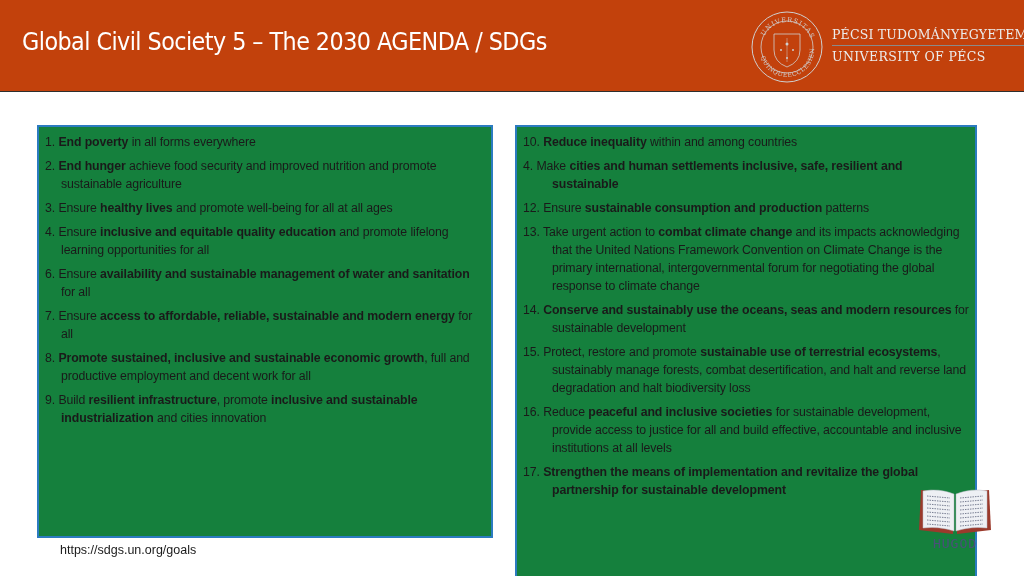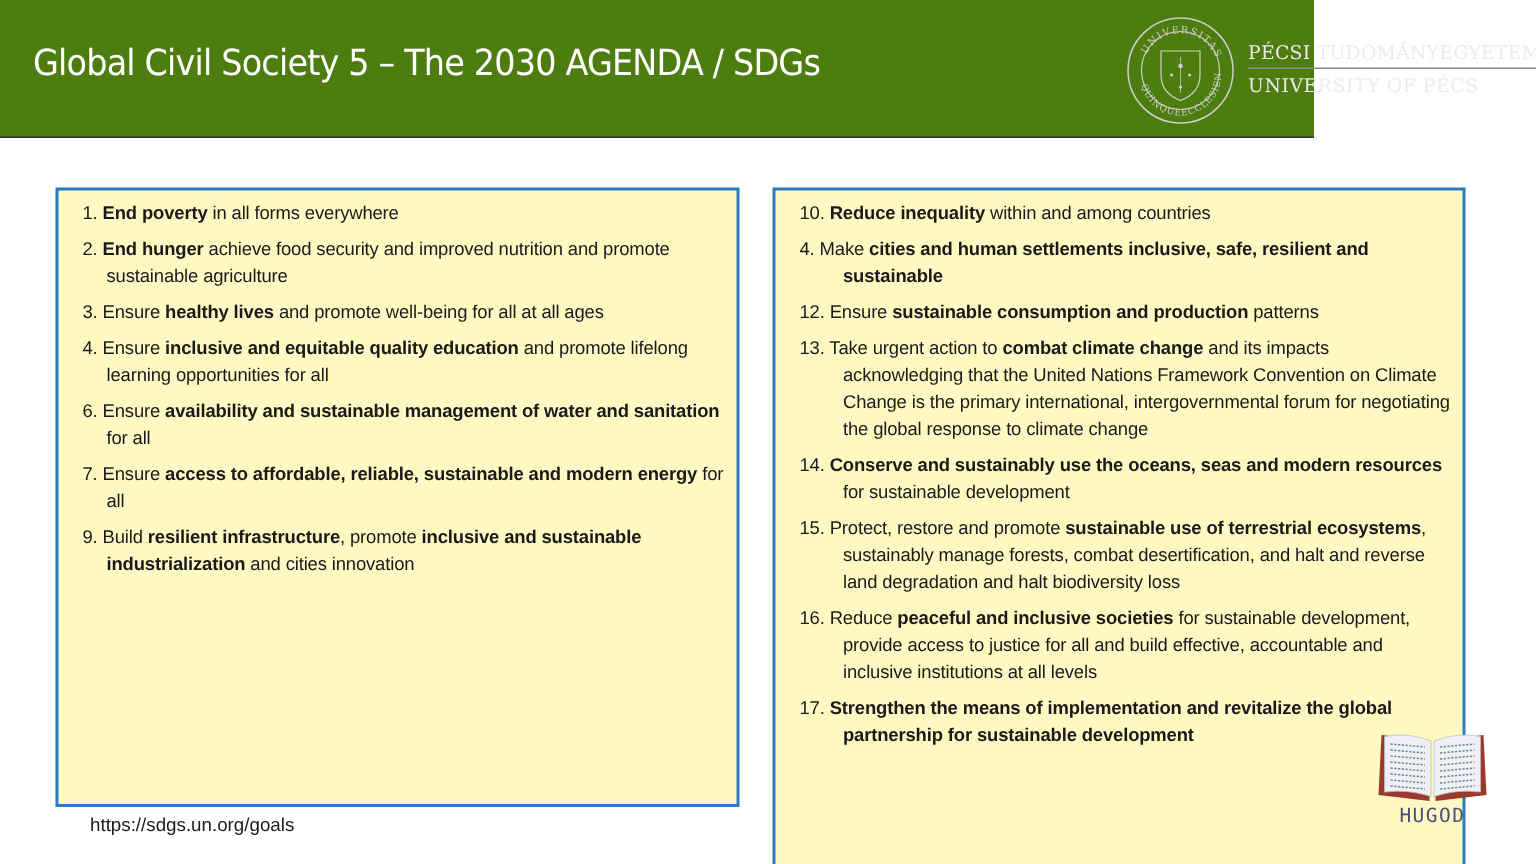--- a/index.html
+++ b/index.html
@@ -1,38 +1,38 @@
 <!DOCTYPE html>
 <html><head>
   <meta charset="utf-8">
   <style>
     * { margin: 0; padding: 0; box-sizing: border-box; }
     html, body { width: 1024px; height: 576px; overflow: hidden; background: #ffffff; }
     body { position: relative; font-family: "Liberation Sans", sans-serif; color: #1a1a1a; }
 
     .header {
-      position: absolute; left: 0; top: 0; width: 876px; height: 92px;
-      background: #4d7c0f; border-bottom: 1px solid #2e2e2e;
+      position: absolute; left: 0; top: 0; width: 1024px; height: 92px;
+      background: #c2410c; border-bottom: 1px solid #2e2e2e;
     }
     .header-title {
       position: absolute; left: 22px; top: 28px;
       font-family: "DejaVu Sans", sans-serif; font-weight: normal;
       font-size: 24px; color: #ffffff; letter-spacing: -0.6px;
       transform: scaleX(0.93); transform-origin: left center;
       white-space: nowrap;
     }
     .logo { position: absolute; left: 750px; top: 10px; width: 270px; height: 74px; }
     .seal { position: absolute; left: 0; top: 0; width: 74px; height: 74px; }
     .logo-text { position: absolute; left: 82px; top: 17px; color: #ececec; font-family: "DejaVu Serif", serif; }
     .logo-line1 { font-size: 12.5px; letter-spacing: 0.2px; white-space: nowrap; padding-bottom: 3px; border-bottom: 1px solid #8a8a8a; }
     .logo-line2 { font-size: 12.5px; letter-spacing: 0.4px; margin-top: 3px; white-space: nowrap; }
 
     .panel {
-      position: absolute; border: 2px solid #2b7bc0; background: #fef9c3;
-      padding: 6px 6px 6px 16px;
+      position: absolute; border: 2px solid #2b7bc0; background: #15803d;
+      padding: 6px 6px 6px 6px;
     }
     .panel-left { left: 37px; top: 125px; width: 456px; height: 413px; }
     .panel-right { left: 515px; top: 125px; width: 462px; height: 536px; }
 
     .goal {
       font-size: 12.3px; line-height: 18px; color: #1a1a1a;
       margin-bottom: 6px; letter-spacing: -0.1px;
     }
     .panel-left .goal { padding-left: 16px; text-indent: -16px; }
     .panel-right .goal { padding-left: 29px; text-indent: -29px; }
@@ -72,20 +72,21 @@
   </div>
 </div>
 
 <div class="panel panel-left">
   <div class="goal"><span>1.</span> <b>End poverty</b><span> in all forms everywhere</span></div>
   <div class="goal"><span>2.</span> <b>End hunger</b><span> achieve food security and improved nutrition and promote sustainable agriculture</span></div>
   <div class="goal"><span>3.</span> <span>Ensure </span><b>healthy lives</b><span> and promote well-being for all at all ages</span></div>
   <div class="goal"><span>4.</span> <span>Ensure </span><b>inclusive and equitable quality education</b><span> and promote lifelong learning opportunities for all</span></div>
   <div class="goal"><span>6.</span> <span>Ensure </span><b>availability and sustainable management of water and sanitation</b><span> for all</span></div>
   <div class="goal"><span>7.</span> <span>Ensure </span><b>access to affordable, reliable, sustainable and modern energy</b><span> for all</span></div>
+  <div class="goal"><span>8.</span> <b>Promote sustained, inclusive and sustainable economic growth</b><span>, full and productive employment and decent work for all</span></div>
   <div class="goal"><span>9.</span> <span>Build </span><b>resilient infrastructure</b><span>, promote </span><b>inclusive and sustainable industrialization</b><span> and cities innovation</span></div>
 </div>
 
 <div class="panel panel-right">
   <div class="goal"><span>10. </span> <b>Reduce inequality</b><span> within and among countries</span></div>
   <div class="goal"><span>4.</span> <span>Make </span><b>cities and human settlements inclusive, safe, resilient and sustainable</b></div>
   <div class="goal"><span>12.</span> <span>Ensure </span><b>sustainable consumption and production</b><span> patterns</span></div>
   <div class="goal"><span>13.</span> <span>Take urgent action to </span><b>combat climate change</b><span> and its impacts acknowledging that the United Nations Framework Convention on Climate Change is the primary international, intergovernmental forum for negotiating the global response to climate change</span></div>
   <div class="goal"><span>14.</span> <b>Conserve and sustainably use the oceans, seas and modern resources</b><span> for sustainable development</span></div>
   <div class="goal"><span>15.</span> <span>Protect, restore and promote </span><b>sustainable use of terrestrial ecosystems</b><span>, sustainably manage forests, combat desertification, and halt and reverse land degradation and halt biodiversity loss</span></div>

